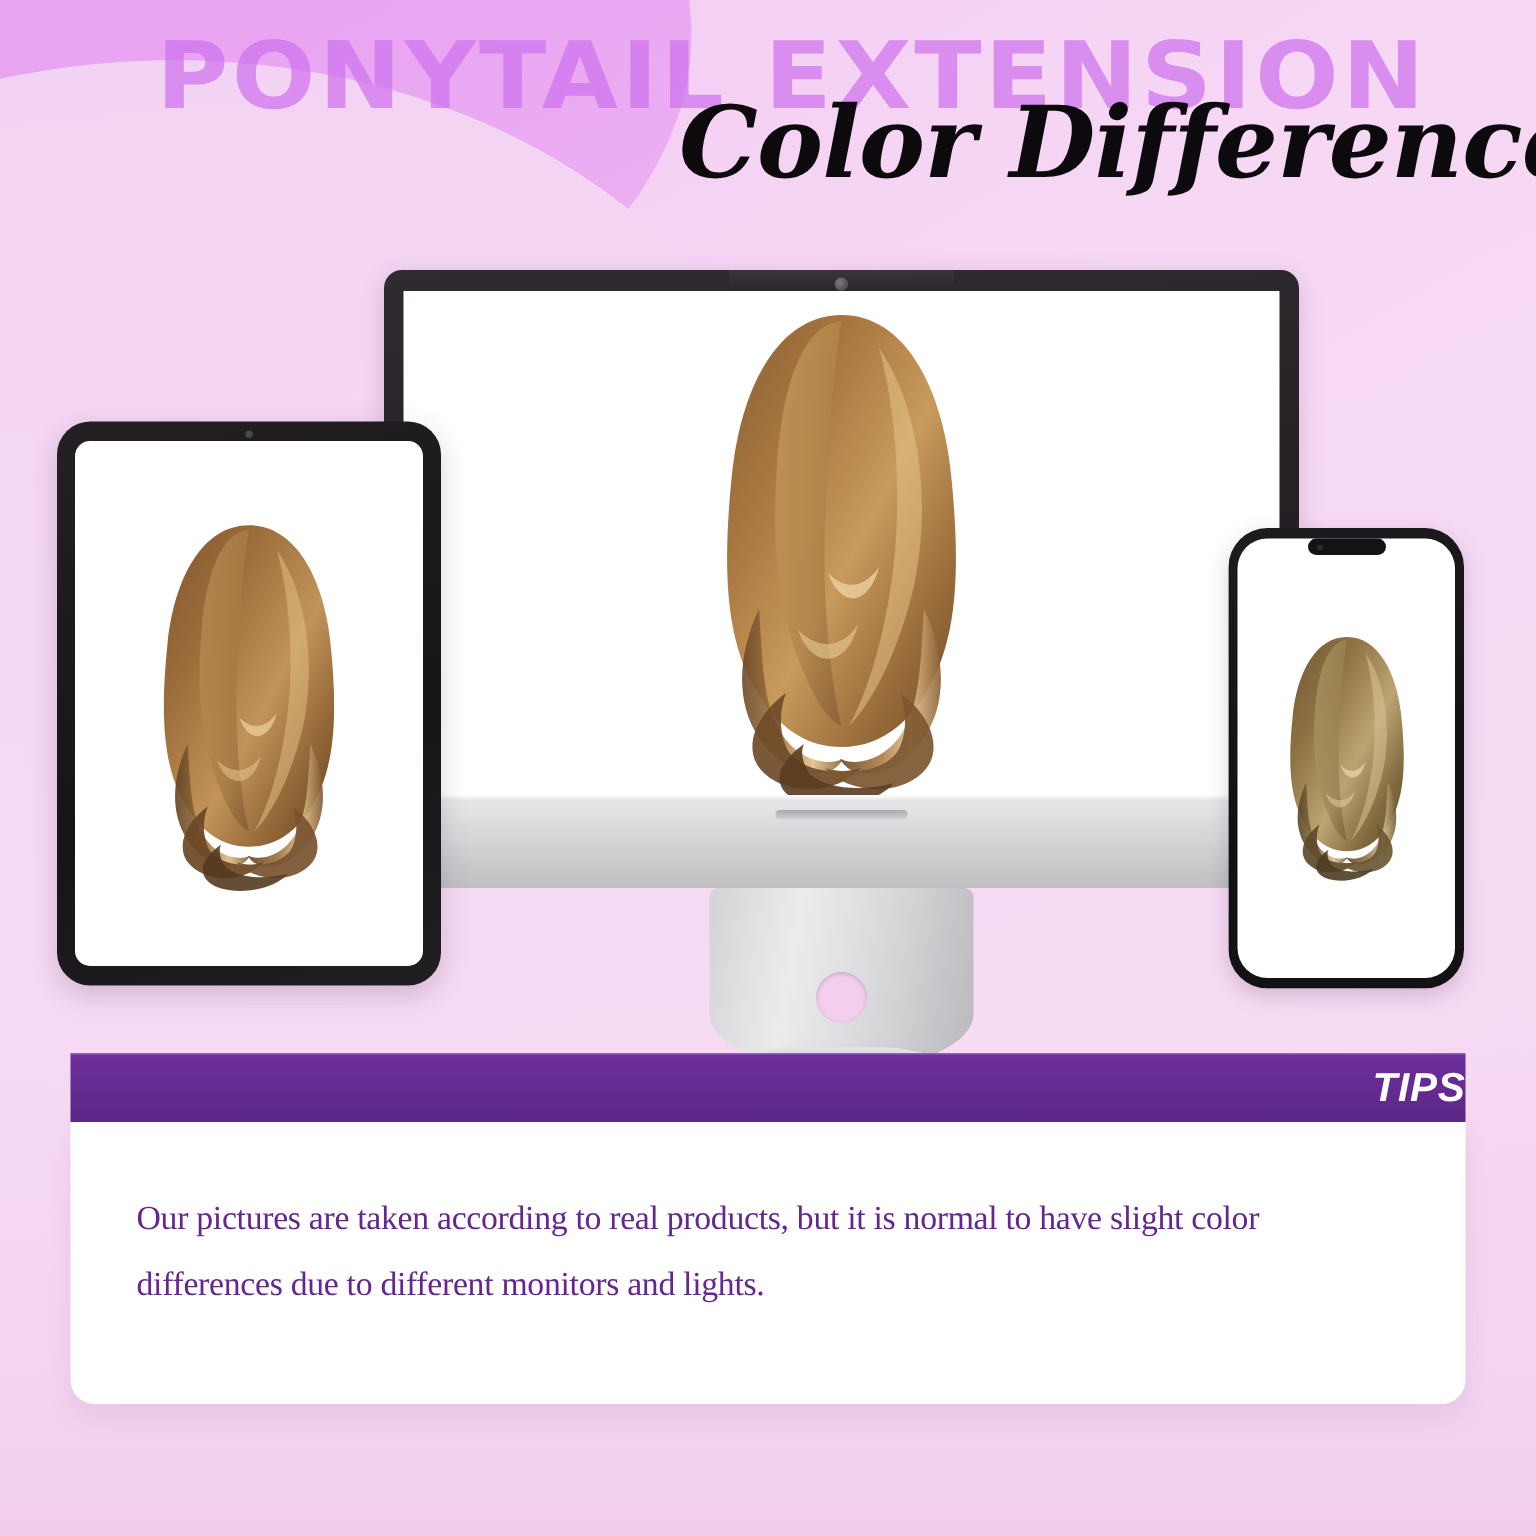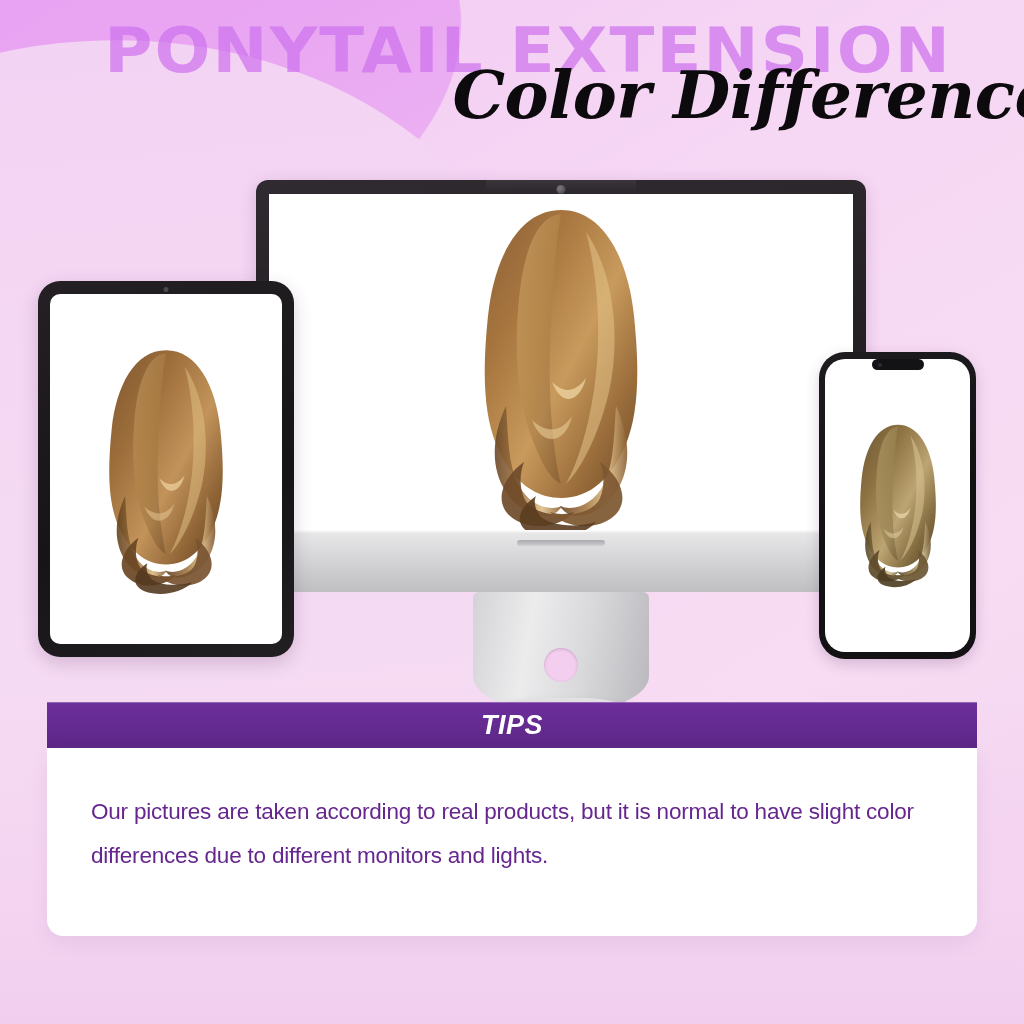--- a/index.html
+++ b/index.html
@@ -164,40 +164,40 @@
   .hair{position:absolute;left:50%;transform:translateX(-50%);}
   .hair svg{display:block;}
 
   
   .tips-card{
     position:absolute;left:47px;top:702px;width:930px;
   }
   .tips-bar{
     height:46px;
     background:linear-gradient(180deg,#6e2f9c 0%,#632A90 55%,#5c2786 100%);
-    display:flex;align-items:center;justify-content:center;
+    display:flex;align-items:center;justify-content:flex-end;
     box-shadow:0 1px 0 rgba(255,255,255,.25) inset;
   }
   .tips-bar span{
     color:#ffffff;font-weight:bold;font-style:italic;
     font-size:27px;letter-spacing:.5px;
     font-family:"Liberation Sans", sans-serif;
   }
   .tips-body{
     background:#ffffff;
     border-radius:0 0 16px 16px;
     padding:42px 44px 58px 44px;
     box-shadow:0 8px 18px rgba(140,90,150,.10);
   }
   .tips-body p{
     margin:0;
     color:#66268F;
     font-size:22.5px;
     line-height:1.95;
-    font-family:Liberation Sans, sans-serif;
+    font-family:Liberation Serif, serif;
     letter-spacing:-0.2px;
   }
   .tips-body p + p{margin-top:34px;}
 </style>
 </head>
 <body>
 
 <div id="stage">
 
   <div class="bg-base"></div>

